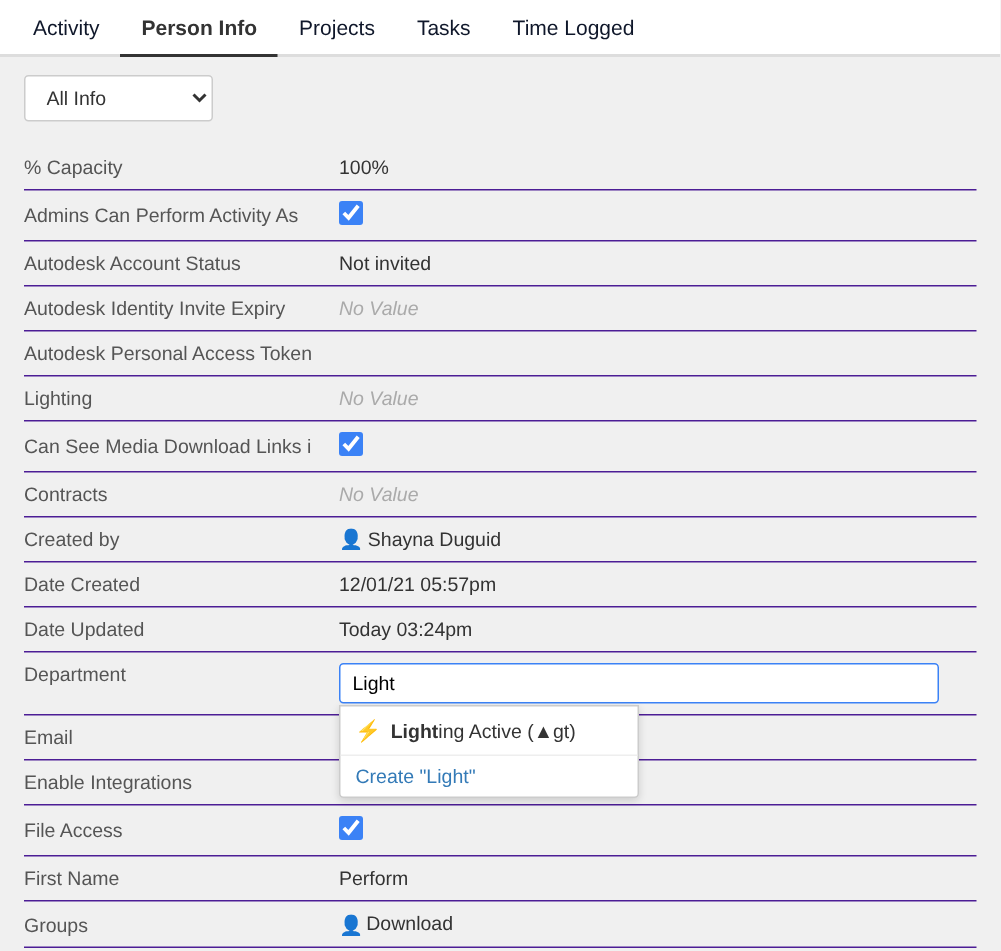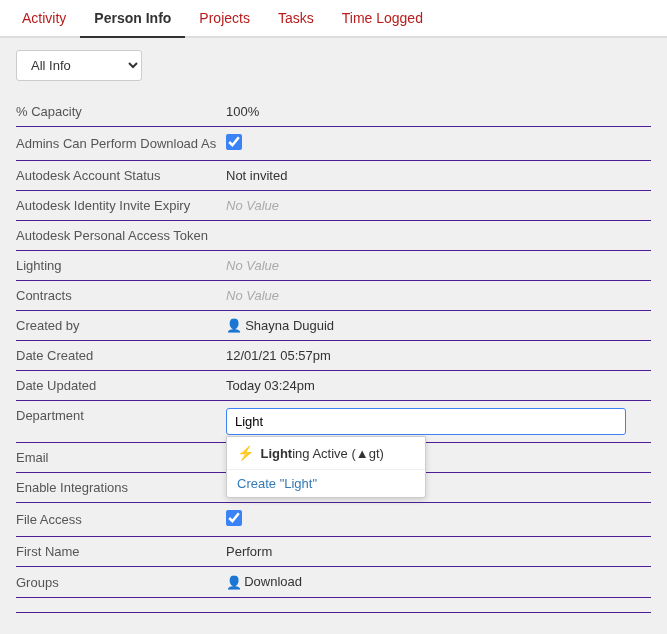--- a/index.html
+++ b/index.html
@@ -15,21 +15,21 @@
     
     .tab-bar {
       display: flex;
       background: #fff;
       border-bottom: 2px solid #ddd;
       padding: 0 8px;
     }
     .tab-item {
       padding: 10px 14px;
       cursor: pointer;
-      color: #b91c1c;
+      color: #0f172a;
       font-size: 14px;
       border-bottom: 2px solid transparent;
       margin-bottom: -2px;
       white-space: nowrap;
     }
     .tab-item.active {
       color: #333;
       font-weight: 600;
       border-bottom: 2px solid #333;
     }
@@ -168,21 +168,21 @@
   </div>
 
   <div class="info-table">
 
     <div class="info-row">
       <div class="info-label">% Capacity</div>
       <div class="info-value">100%</div>
     </div>
 
     <div class="info-row">
-      <div class="info-label">Admins Can Perform Download As</div>
+      <div class="info-label">Admins Can Perform Activity As</div>
       <div class="info-value">
         <input type="checkbox" class="cb" checked="" style="">
       </div>
     </div>
 
     <div class="info-row">
       <div class="info-label">Autodesk Account Status</div>
       <div class="info-value">Not invited</div>
     </div>
 
@@ -194,20 +194,26 @@
     <div class="info-row">
       <div class="info-label">Autodesk Personal Access Token</div>
       <div class="info-value"></div>
     </div>
 
     <div class="info-row">
       <div class="info-label">Lighting</div>
       <div class="info-value no-value">No Value</div>
     </div>
 
+    <div class="info-row">
+      <div class="info-label">Can See Media Download Links i</div>
+      <div class="info-value">
+        <input type="checkbox" class="cb" checked="" style="">
+      </div>
+    </div>
 
     <div class="info-row">
       <div class="info-label">Contracts</div>
       <div class="info-value no-value">No Value</div>
     </div>
 
     <div class="info-row">
       <div class="info-label">Created by</div>
       <div class="info-value">
         <span style="color:#777; margin-right:3px;">👤</span><span class="linked">Shayna Duguid</span>

